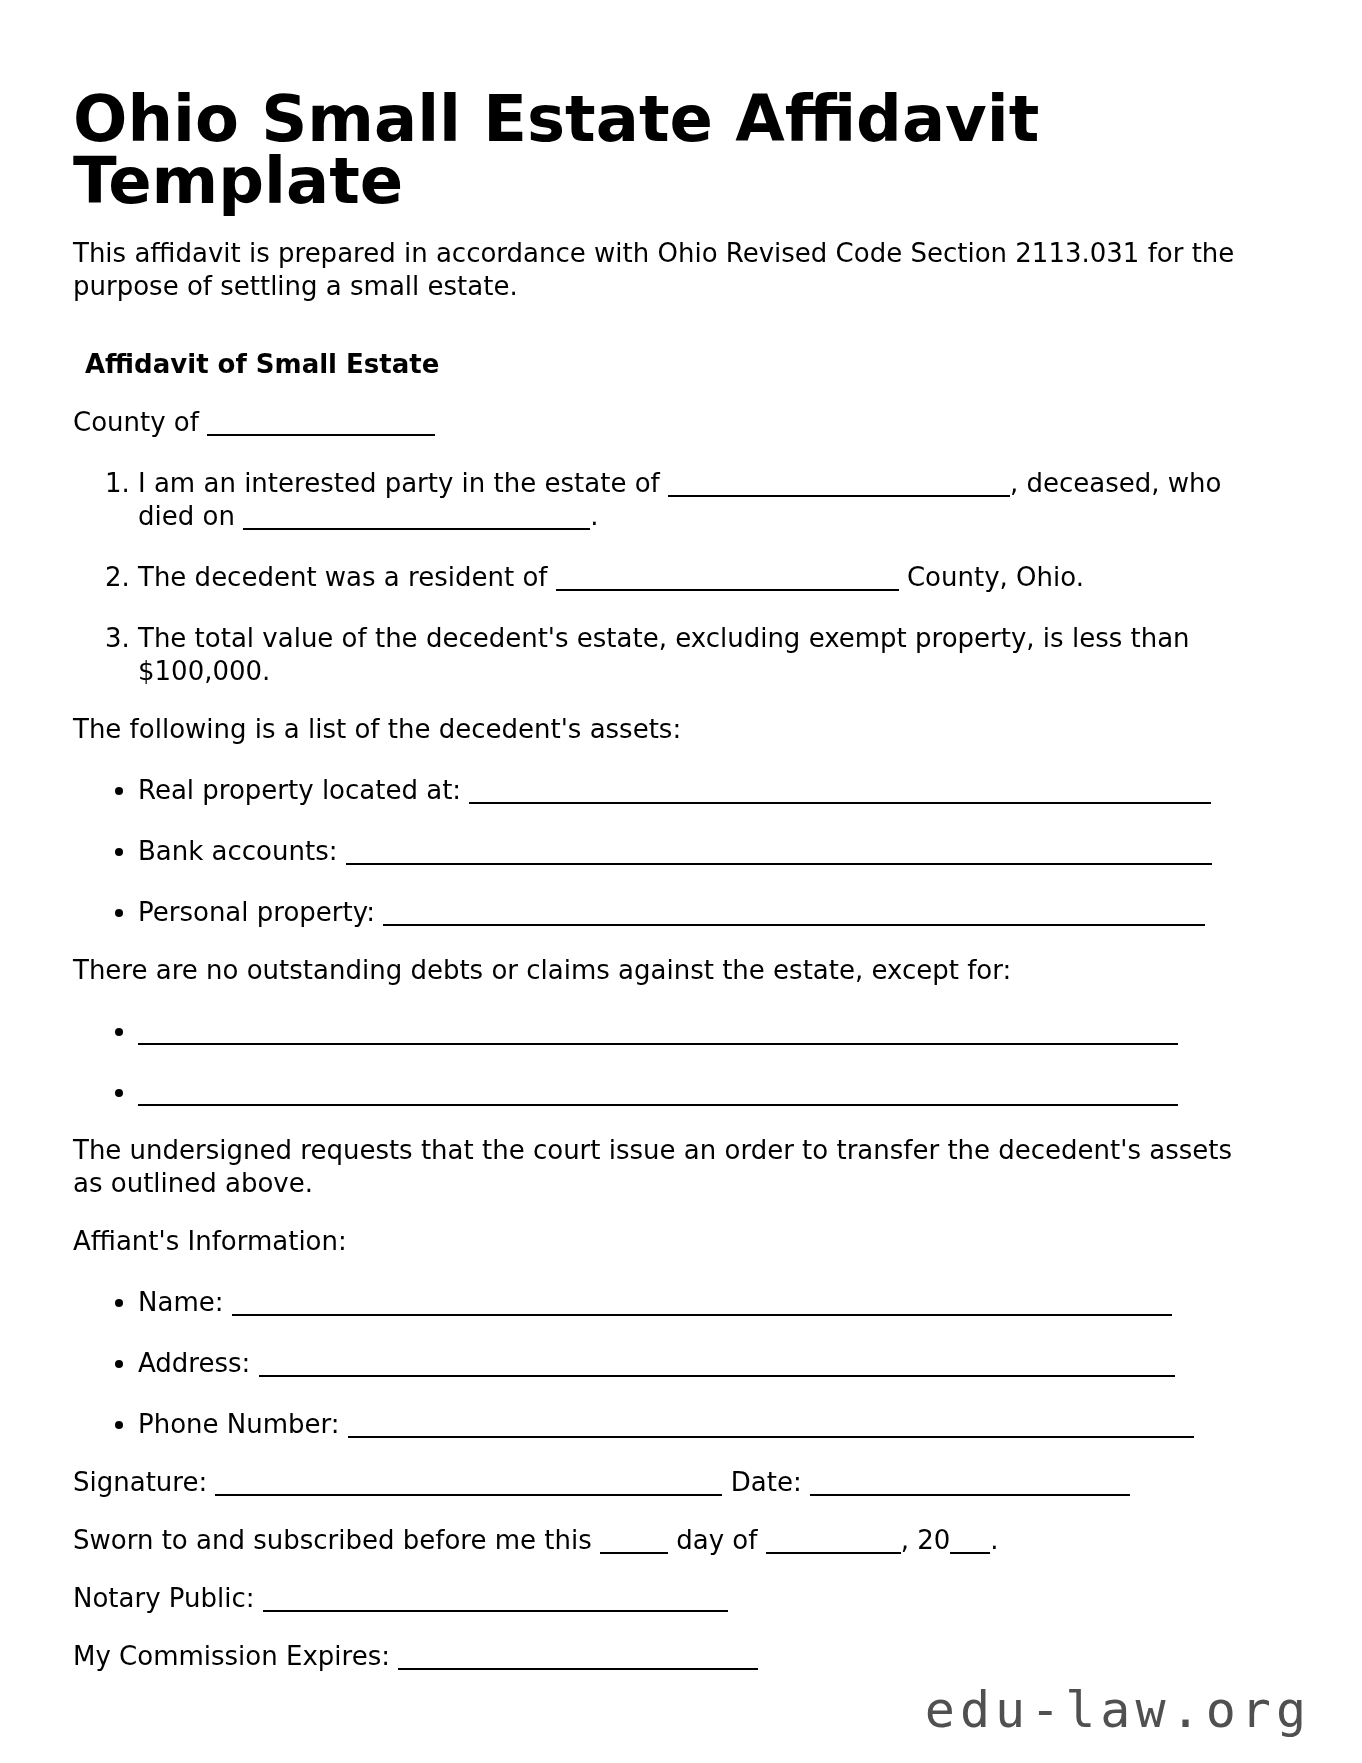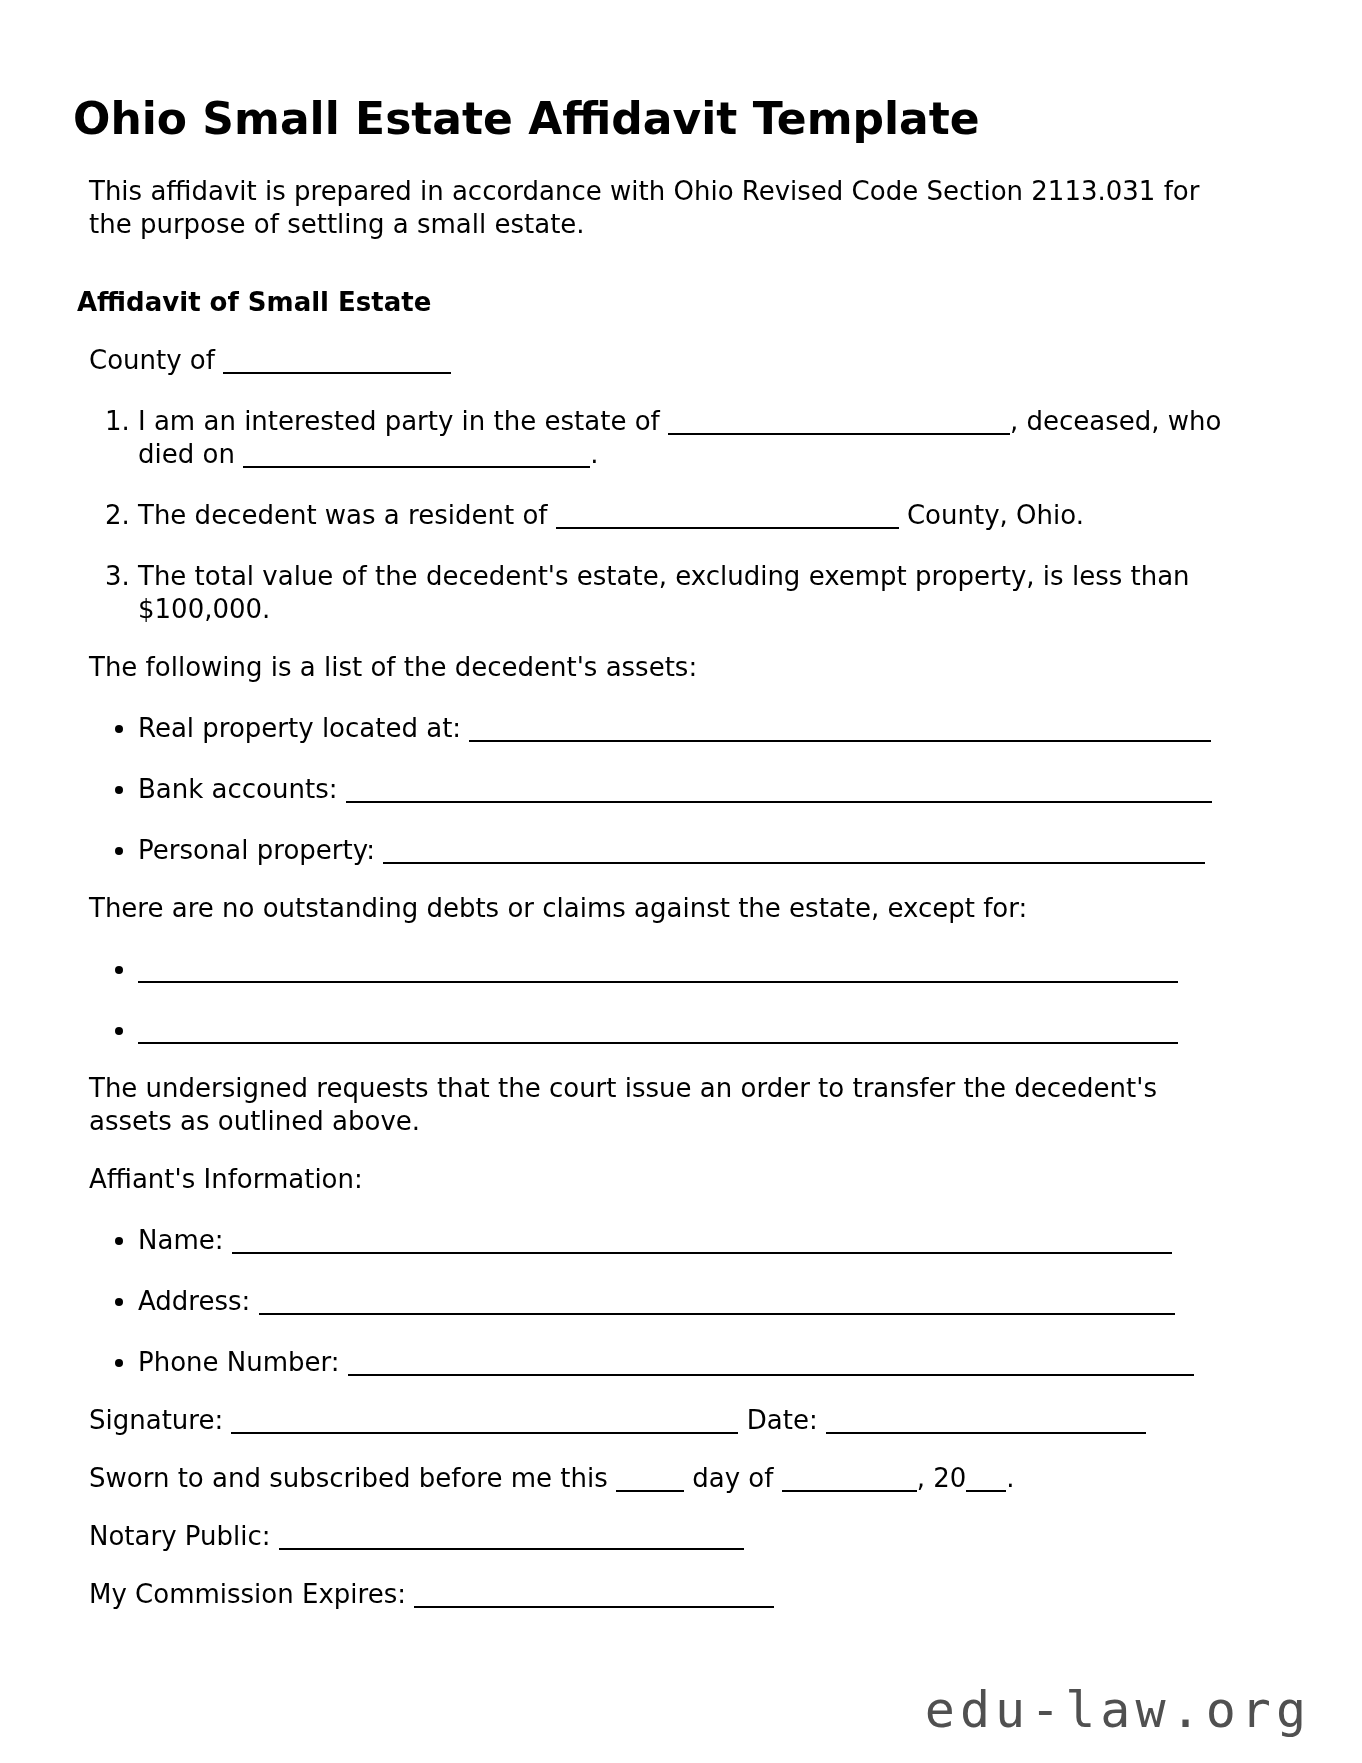--- a/index.html
+++ b/index.html
@@ -10,30 +10,30 @@
     box-sizing: border-box;
     background: #ffffff;
     padding: 88px 100px 0 73px;
     font-family: "DejaVu Sans", "Liberation Sans", sans-serif;
     font-size: 26px;
     line-height: 33px;
     color: #000000;
     overflow: hidden;
   }
   h1.doc-title {
-    font-size: 44px;
+    font-size: 64px;
     line-height: 62px;
     font-weight: bold;
     margin: 0 0 9px 0;
   }
-  p { margin: 25px 16px; }
+  p { margin: 25px 0; }
   .subheading {
     font-weight: bold;
     font-size: 26px;
-    margin: 45px 0 25px 4px;
+    margin: 45px 0 25px 12px;
   }
   ol.num-list, ul.dot-list {
     margin: 25px 0;
     padding-left: 65px;
   }
   li { padding-left: 0; margin-top: 28px; }
   .blank {
     display: inline-block;
     height: 0;
     border-bottom: 2px solid #000000;

